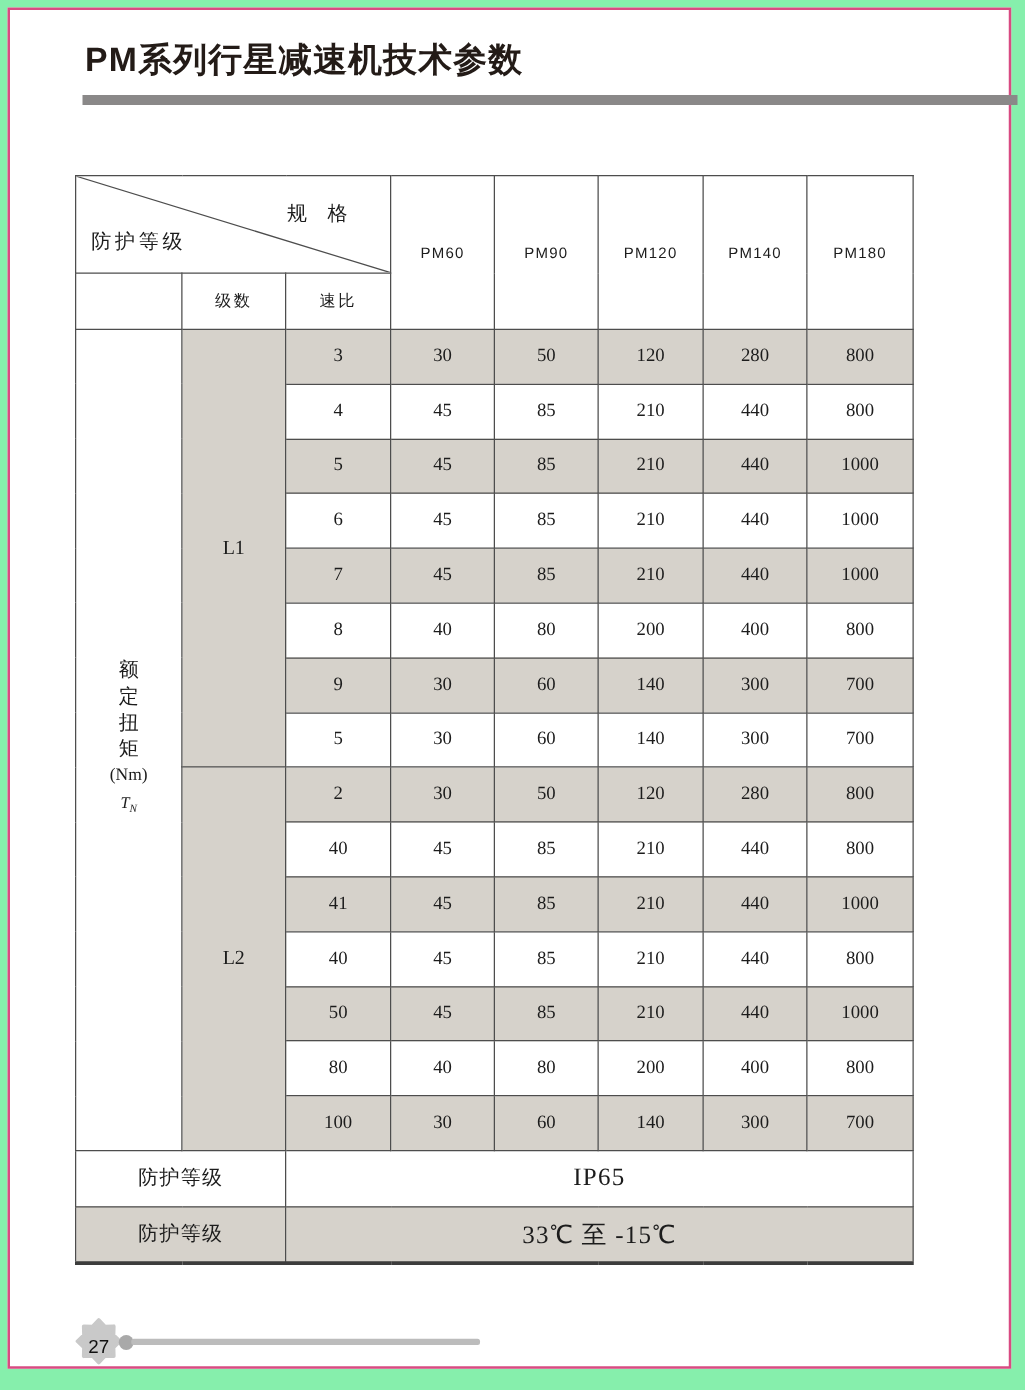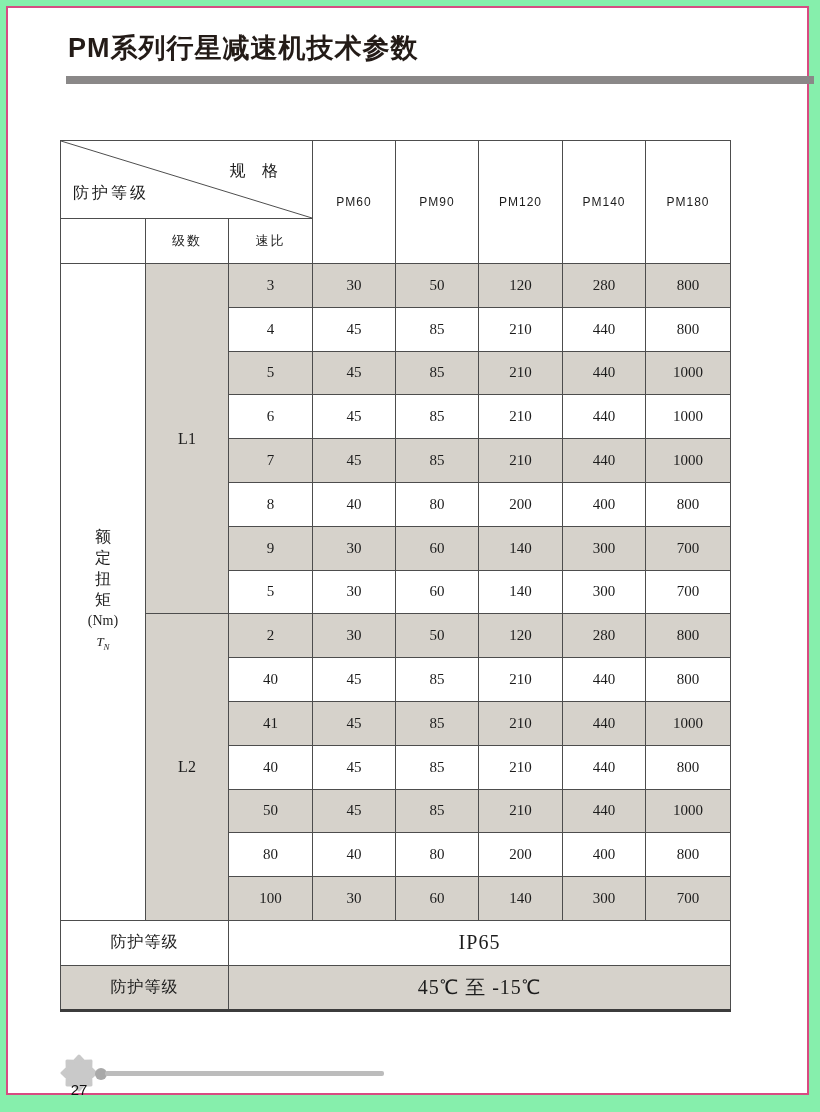--- a/index.html
+++ b/index.html
@@ -35,21 +35,21 @@
   .torque-stack{display:flex;flex-direction:column;align-items:center;line-height:21px;font-size:16px;color:#1c1c1c;}
   .torque-unit{font-size:14px;font-family:"Liberation Serif",serif;letter-spacing:0;}
   .torque-sym{font-size:13px;font-family:"Liberation Serif",serif;font-style:italic;}
   .torque-sym sub{font-size:9px;}
 
   td.extralabel{font-size:16px;letter-spacing:1px;}
   td.extraval{font-size:20px;font-family:"Liberation Serif",serif;letter-spacing:1px;}
 
   .page-badge{position:absolute;left:60px;top:1054px;width:38px;height:38px;}
   .page-badge svg{position:absolute;left:0;top:0;}
-  .page-num{position:absolute;left:0;top:16px;width:38px;height:38px;display:flex;align-items:center;justify-content:center;font-size:15px;color:#111;}
+  .page-num{position:absolute;left:0;top:4px;width:38px;height:38px;display:flex;align-items:center;justify-content:center;font-size:15px;color:#111;}
   .footer-dot{position:absolute;left:95px;top:1068px;width:12px;height:12px;border-radius:50%;background:#a9a9a9;}
   .footer-line{position:absolute;left:105px;top:1071px;width:279px;height:5px;background:#bcbcbc;border-radius:2px;}
 </style>
 </head>
 <body>
 
 <div class="page">
   <div class="content"></div>
 
   <h1 class="page-title">PM系列行星减速机技术参数</h1>
@@ -218,21 +218,21 @@
           <td class="num shaded">140</td>
           <td class="num shaded">300</td>
           <td class="num shaded">700</td>
         </tr>
         <tr class="extrarow">
         <td class="extralabel" colspan="2">防护等级</td>
         <td class="extraval" colspan="6">IP65</td>
       </tr>
       <tr class="extrarow">
         <td class="extralabel shaded" colspan="2">防护等级</td>
-        <td class="extraval shaded" colspan="6">45℃ 至 -15℃</td>
+        <td class="extraval shaded" colspan="6">33℃ 至 -15℃</td>
       </tr>
     </tbody>
   </table>
 
   <div class="page-badge">
     <svg width="38" height="38" viewBox="0 0 38 38">
       <polygon points="36,19 30.8,23.9 31,31 23.9,30.8 19,36 14.1,30.8 7,31 7.2,23.9 2,19 7.2,14.1 7,7 14.1,7.2 19,2 23.9,7.2 31,7 30.8,14.1" fill="#c9c9c9" stroke="#c9c9c9" stroke-width="3" stroke-linejoin="round"></polygon>
     </svg>
     <span class="page-num">27</span>
   </div>

